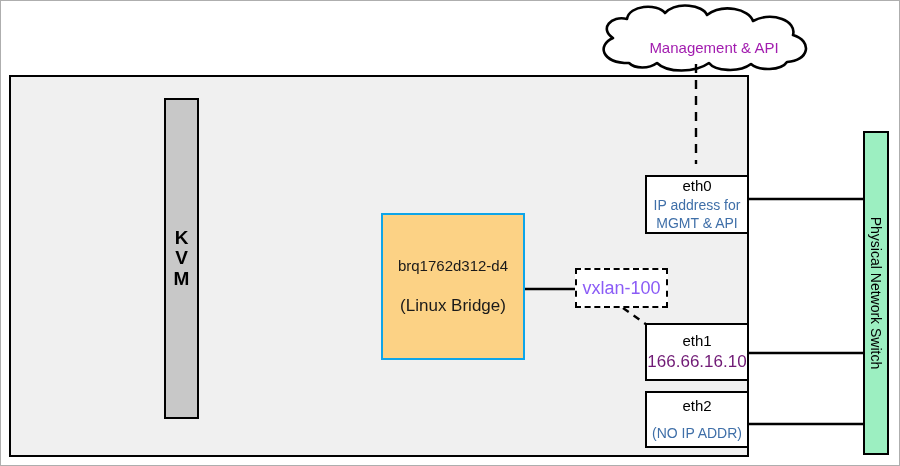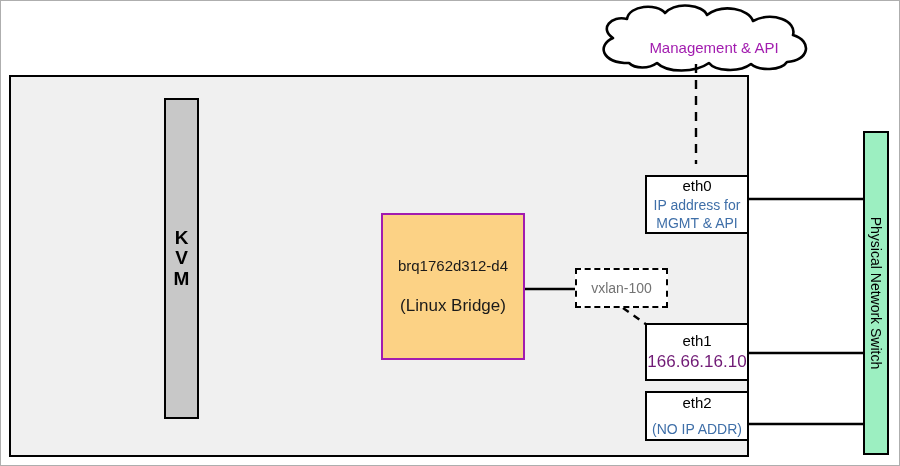--- a/index.html
+++ b/index.html
@@ -64,21 +64,21 @@
     letter-spacing: 0px;
   }
 
   
   #bridge-box {
     left: 380px;
     top: 212px;
     width: 144px;
     height: 147px;
     background: #fcd285;
-    border: 2px solid #a21caf;
+    border: 2px solid #0ea5e9;
   }
   #bridge-box .bridge-name {
     font-size: 15px;
     color: #1a1a1a;
     margin-bottom: 22px;
   }
   #bridge-box .bridge-sub {
     font-size: 17px;
     color: #1a1a1a;
   }
@@ -86,34 +86,34 @@
   
   #vxlan-box {
     left: 574px;
     top: 267px;
     width: 93px;
     height: 40px;
     background: #ffffff;
     border: 2px dashed #000000;
   }
   #vxlan-box .vxlan-label {
-    font-size: 14px;
-    color: #737373;
+    font-size: 18px;
+    color: #8b5cf6;
   }
 
   
   .eth-box {
     background: #ffffff;
     border: 2px solid #000000;
     left: 644px;
     width: 104px;
   }
   #eth0-box { top: 163px; height: 59px; margin-top: 11px; }
   #eth1-box { top: 322px; height: 58px; }
-  #eth2-box { top: 390px; height: 50px; gap: 8px; }
+  #eth2-box { top: 390px; height: 57px; gap: 8px; }
   .eth-title {
     font-size: 15px;
     color: #000000;
     line-height: 1.18;
   }
   .eth-sub {
     font-size: 14px;
     line-height: 1.2;
     margin-top: 2px;
   }

